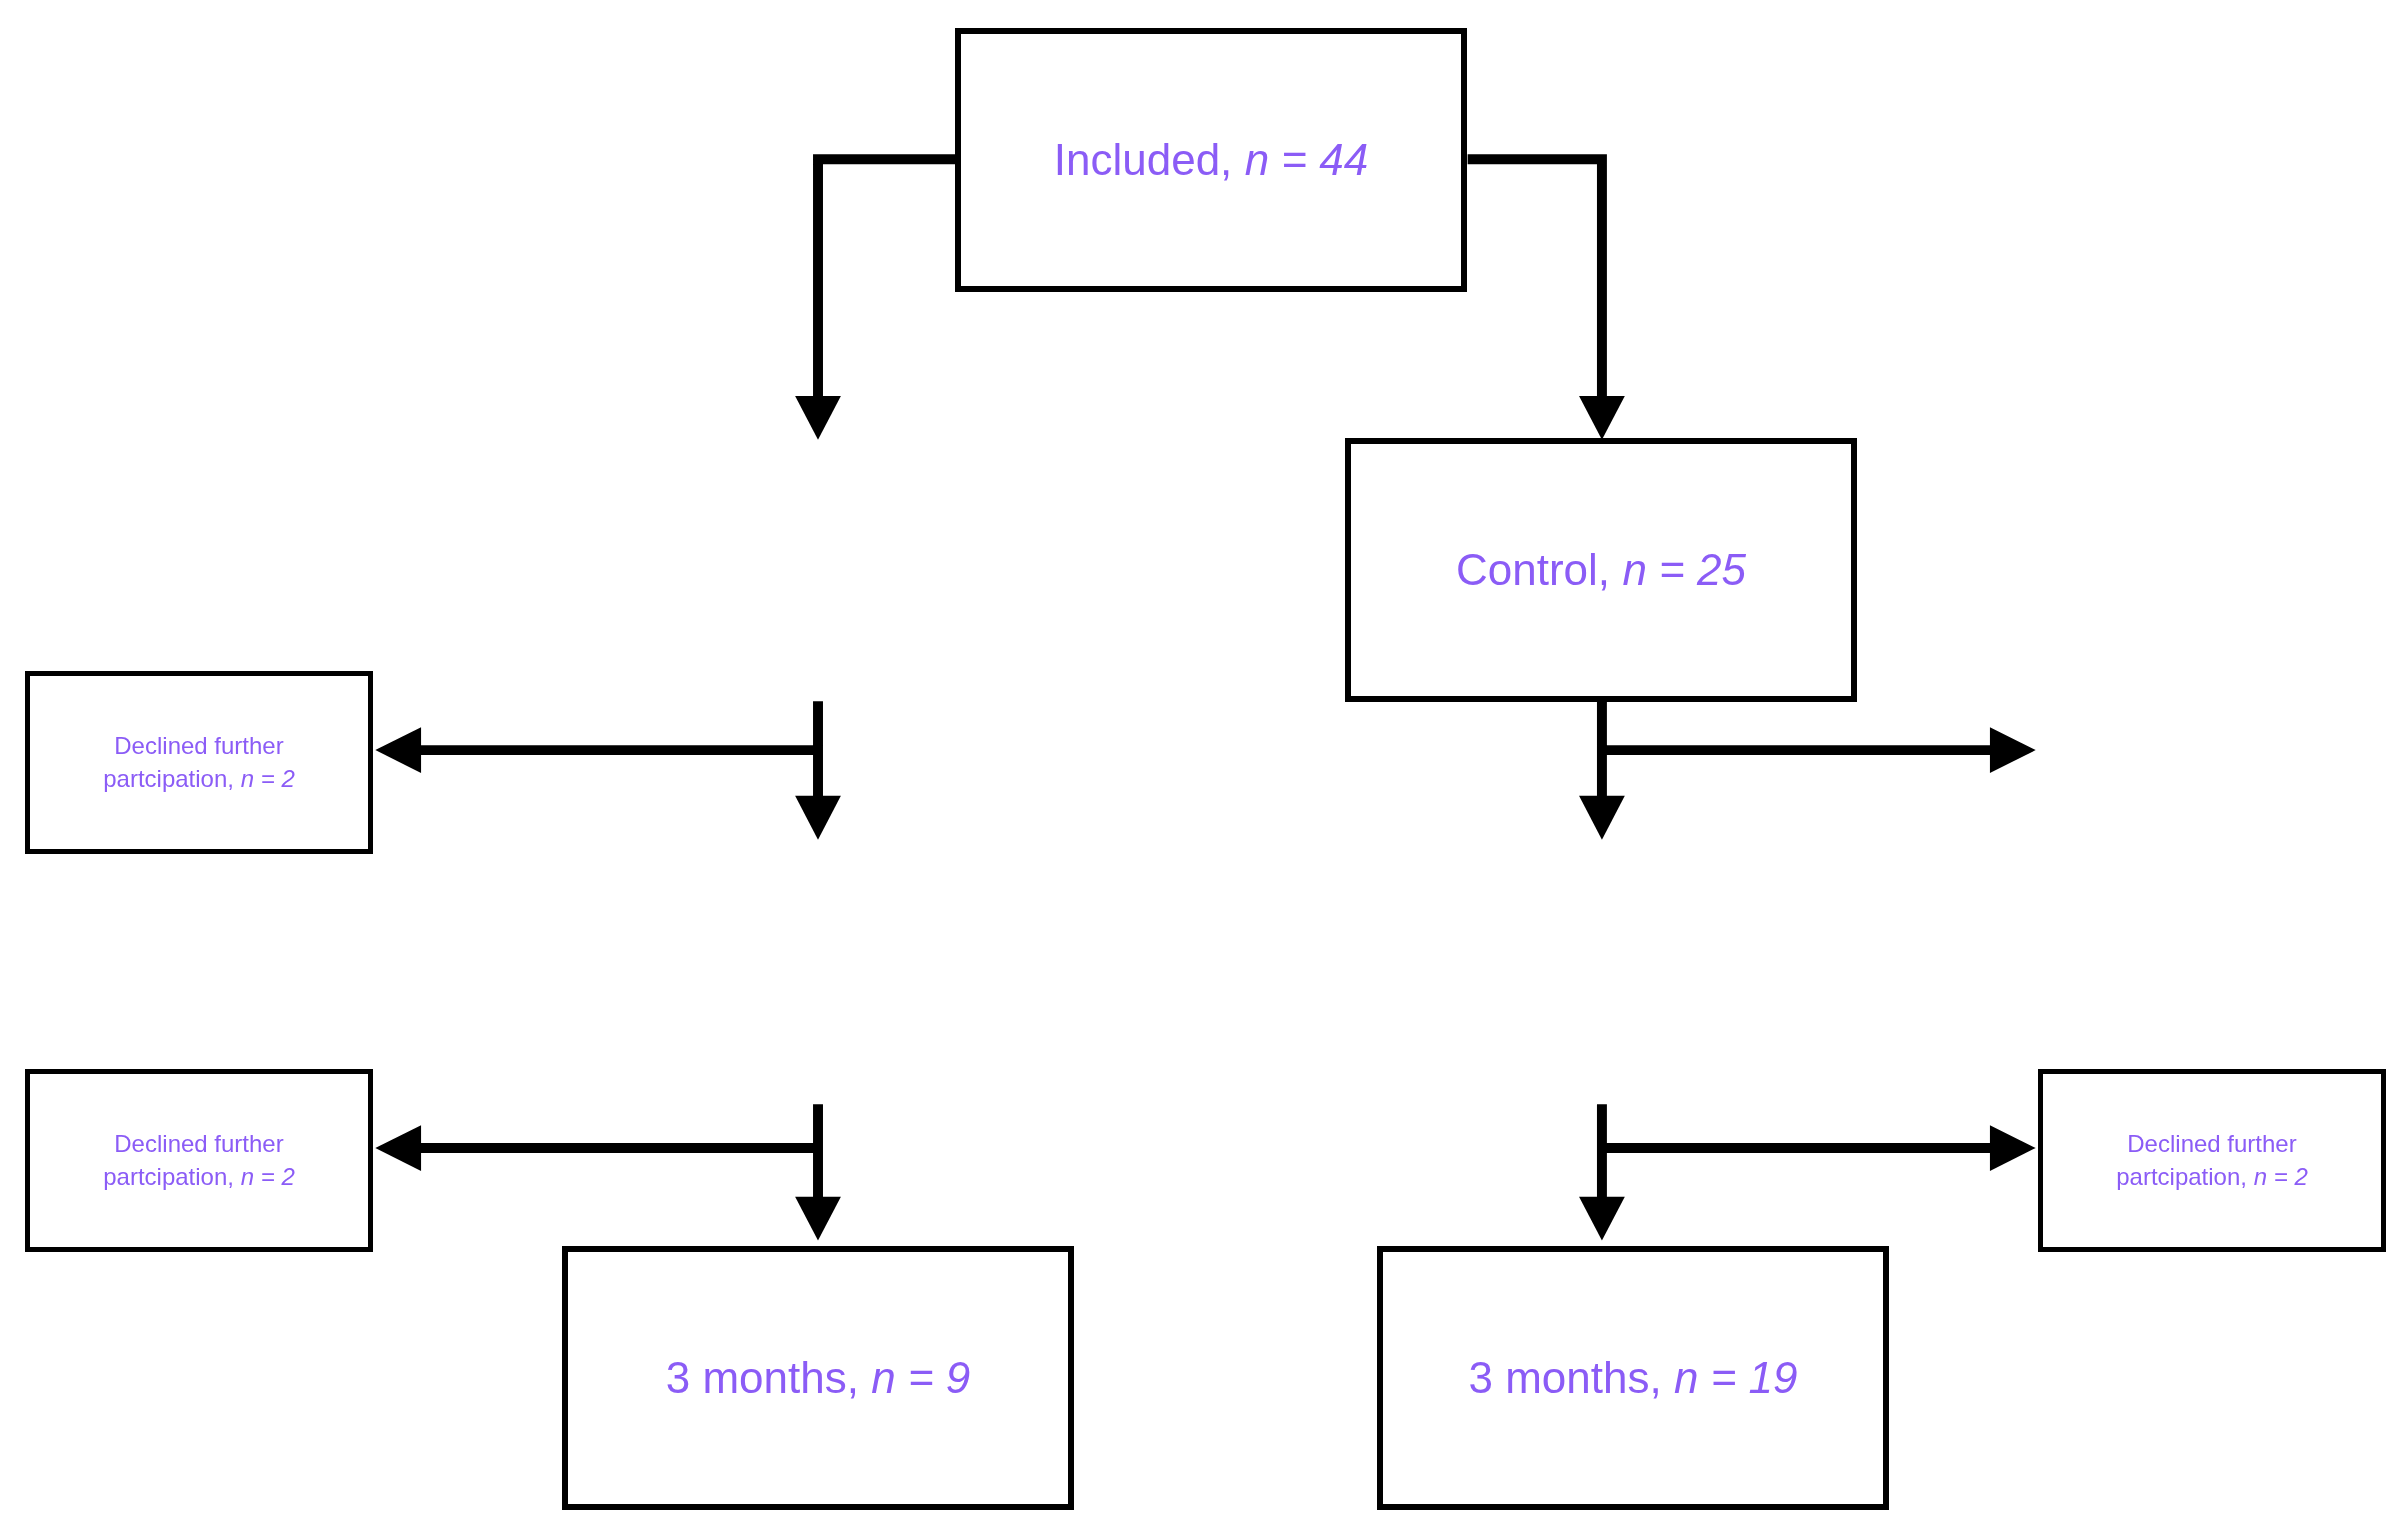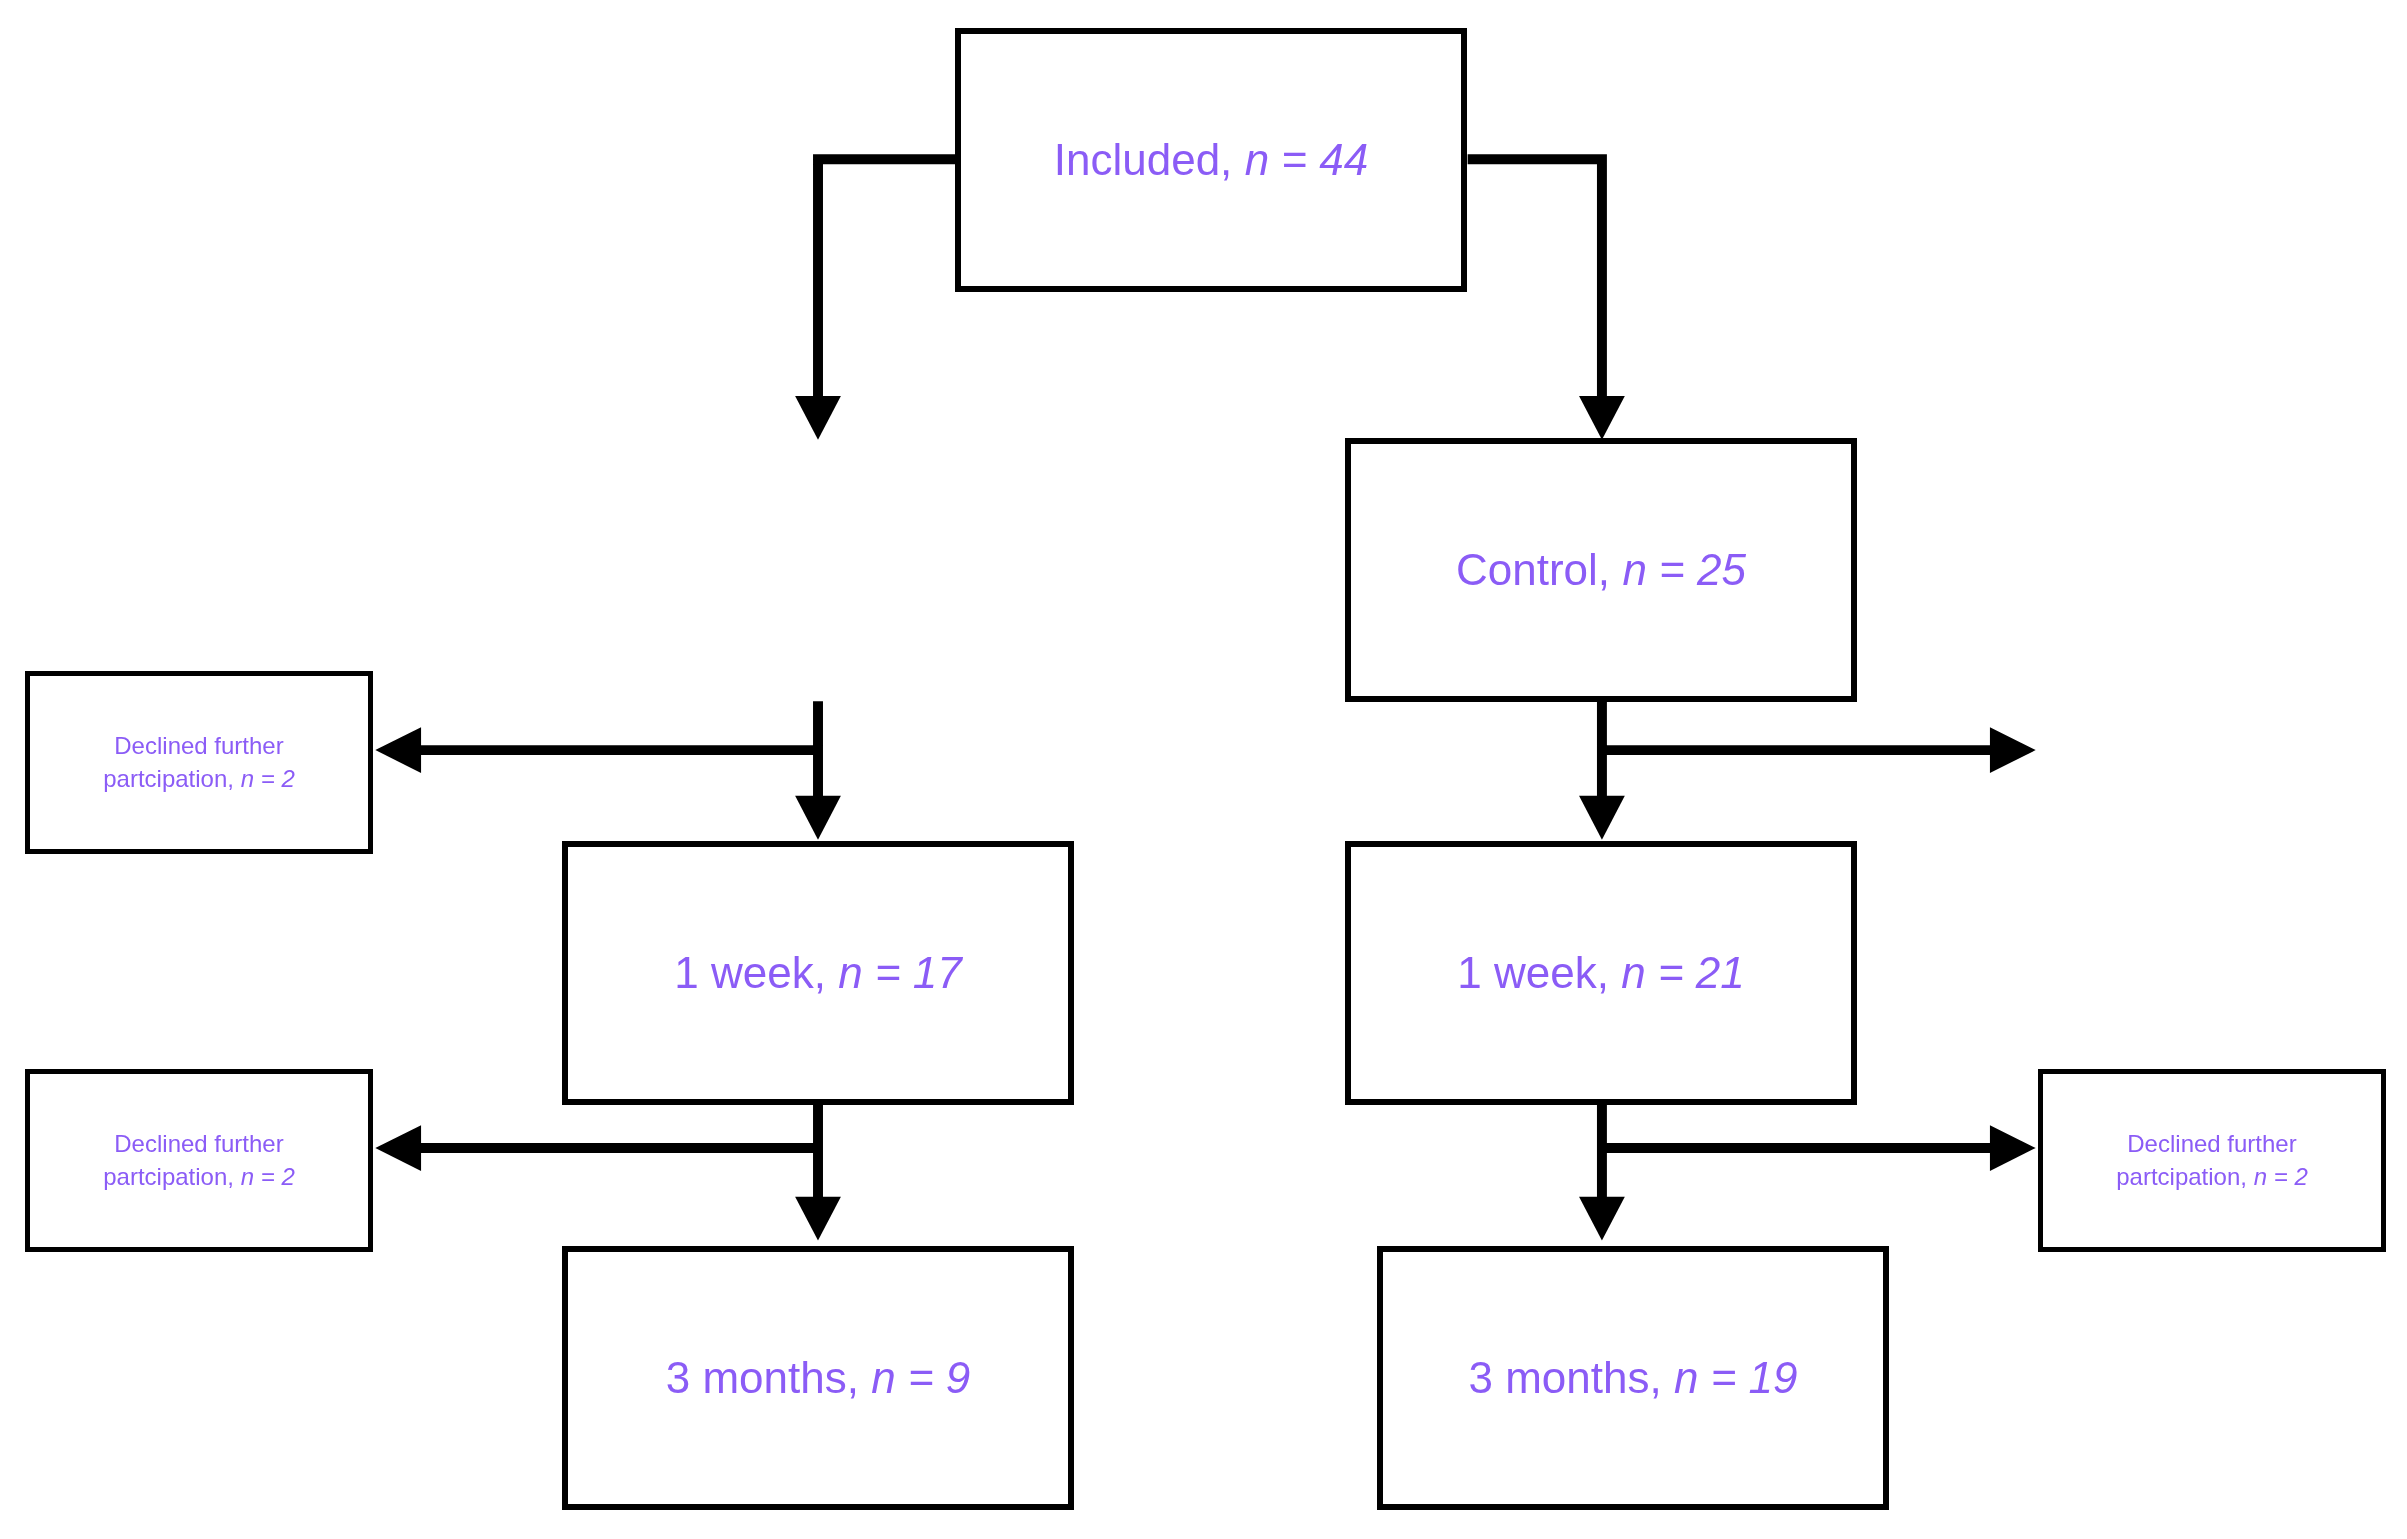--- a/index.html
+++ b/index.html
@@ -108,27 +108,21 @@
 
   <div class="box main-box" id="box-control">
     <div><span class="lbl">Control,</span><span class="npart">n = 25</span></div>
   </div>
 
   <div class="box side-box" id="box-decl-int-1">
     <div><span class="lbl">Declined further partcipation,</span><span class="npart">n = 2</span></div>
   </div>
 
 
-  <div class="box main-box" id="box-week1-int">
-    <div><span class="lbl">1 week,</span><span class="npart">n = 17</span></div>
-  </div>
 
-  <div class="box main-box" id="box-week1-ctl">
-    <div><span class="lbl">1 week,</span><span class="npart">n = 21</span></div>
-  </div>
 
   <div class="box side-box" id="box-decl-int-2">
     <div><span class="lbl">Declined further partcipation,</span><span class="npart">n = 2</span></div>
   </div>
 
   <div class="box side-box" id="box-decl-ctl-2">
     <div><span class="lbl">Declined further partcipation,</span><span class="npart">n = 2</span></div>
   </div>
 
   <div class="box main-box" id="box-months3-int">

